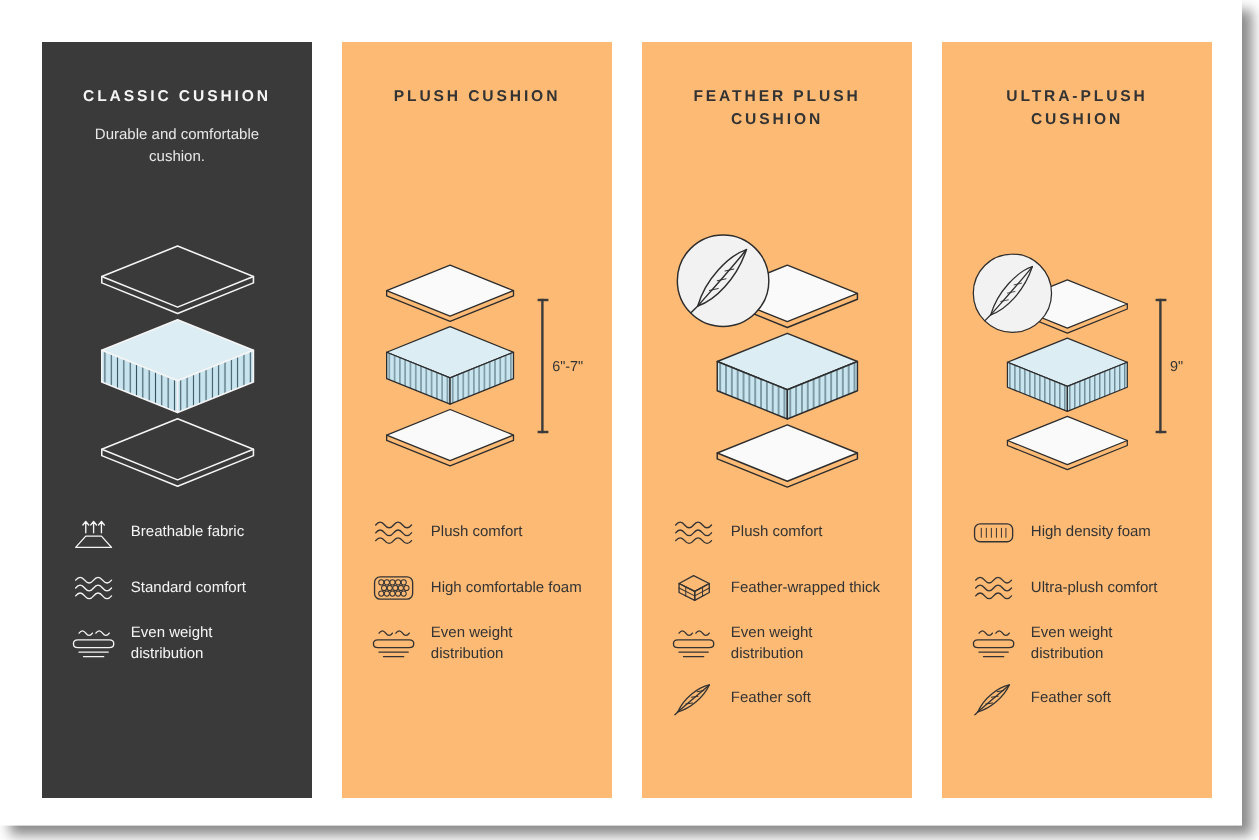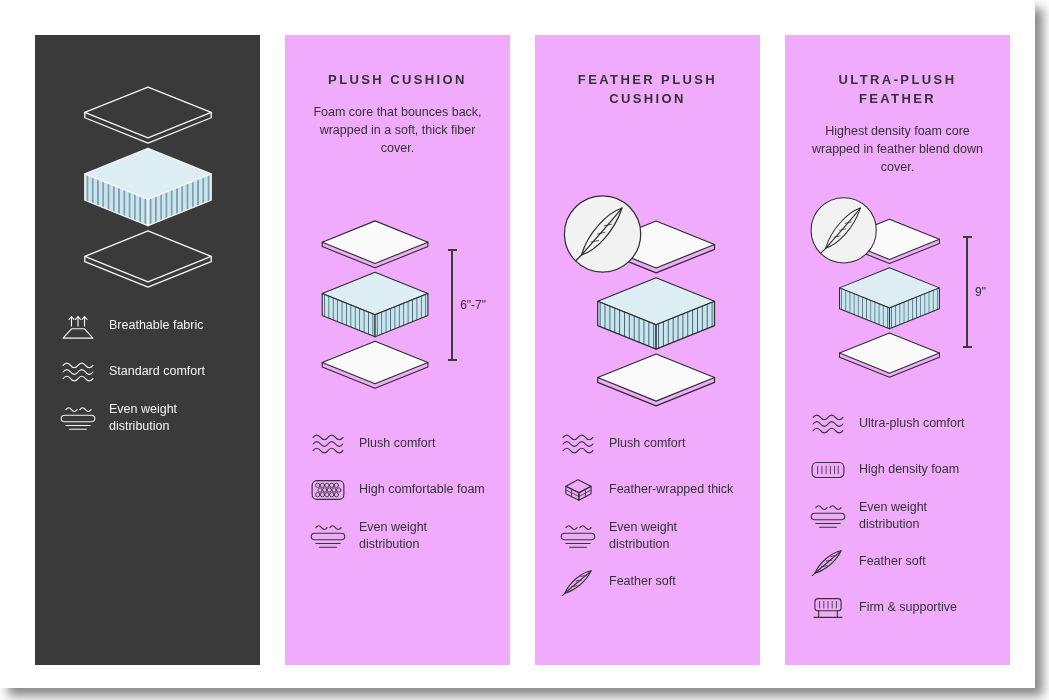--- a/index.html
+++ b/index.html
@@ -3,21 +3,21 @@
 <meta charset="utf-8">
 <style>
   html,body{margin:0;padding:0;background:#ffffff;}
   body{width:1049px;height:700px;position:relative;font-family:"Liberation Sans",sans-serif;overflow:hidden;}
   .sheet{position:absolute;left:0;top:0;width:1035px;height:688px;background:#ffffff;
          box-shadow:8px 8px 10px rgba(40,40,40,0.55);box-sizing:border-box;
          padding:35px 0 0 35px;display:flex;gap:25px;}
   .card{width:225px;height:630px;box-sizing:border-box;padding:36px 24px 28px 24px;
         display:flex;flex-direction:column;}
   .card.dark{background:#3a3a3a;color:#f5f5f5;--line:#f5f5f5;--card-bg:#3a3a3a;--slab-fill:#3a3a3a;}
-  .card.light{background:#f0abfc;color:#333333;--line:#2d2d2d;--card-bg:#f2f2f2;--slab-fill:#fafafa;}
+  .card.light{background:#fdba74;color:#333333;--line:#2d2d2d;--card-bg:#f2f2f2;--slab-fill:#fafafa;}
   .card-header{height:118px;}
   .card-title{margin:0;text-align:center;font-size:13px;font-weight:700;letter-spacing:2.4px;line-height:1.45;}
   .card-desc{margin:13px 0 0 0;text-align:center;font-size:12.5px;line-height:1.45;}
   .card.dark .card-desc{color:#e8e8e8;}
   .illo{height:232px;display:flex;align-items:center;justify-content:center;}
   
   .slab{fill:var(--slab-fill);stroke:var(--line);stroke-width:1.5;stroke-linejoin:round;}
   .ln{fill:none;stroke:var(--line);stroke-width:1.5;stroke-linejoin:round;stroke-linecap:round;}
   .lnt{fill:none;stroke:var(--line);stroke-width:1;stroke-linecap:round;}
   .face-top{fill:#dcedf3;stroke:var(--line);stroke-width:1.5;stroke-linejoin:round;}
@@ -46,20 +46,24 @@
   <defs>
     <pattern id="hatchpat" width="6" height="10" patternUnits="userSpaceOnUse">
       <line x1="3" y1="0" x2="3" y2="10" stroke="#33505c" stroke-width="1"></line>
     </pattern>
   </defs>
 </svg>
 
 <div class="sheet">
 
   <div class="card dark">
+    <div class="card-header">
+      <h2 class="card-title">CLASSIC CUSHION</h2>
+      <p class="card-desc">Durable and comfortable cushion.</p>
+    </div>
     <div class="illo">
       <svg viewBox="0 0 180 244" width="158">
         <path class="slab" d="M90,8 L162,37 L90,66 L18,37 Z"></path>
         <path class="ln" d="M18,37 L18,43 L90,72 L162,43 L162,37"></path>
         <path class="face-top" d="M90,78 L162,107 L90,136 L18,107 Z"></path>
         <path class="face-side" d="M18,107 L90,136 L90,166 L18,137 Z"></path>
         <path class="hatch" d="M18,107 L90,136 L90,166 L18,137 Z"></path>
         <path class="ln" d="M18,107 L90,136 L90,166 L18,137 Z"></path>
         <path class="face-side" d="M90,136 L162,107 L162,137 L90,166 Z"></path>
         <path class="hatch" d="M90,136 L162,107 L162,137 L90,166 Z"></path>
@@ -101,21 +105,20 @@
             </svg>
         </span>
         <span class="fi-label">Even weight distribution</span>
       </div>
     </div>
   </div>
 
   <div class="card light">
     <div class="card-header">
       <h2 class="card-title">PLUSH CUSHION</h2>
-      <p class="card-desc">Foam core that bounces back, wrapped in a soft, thick fiber cover.</p>
     </div>
     <div class="illo">
       <svg viewBox="0 0 180 244" width="152">
         <path class="slab" d="M90,8 L162,37 L90,66 L18,37 Z"></path>
         <path class="ln" d="M18,37 L18,43 L90,72 L162,43 L162,37"></path>
         <path class="face-top" d="M90,78 L162,107 L90,136 L18,107 Z"></path>
         <path class="face-side" d="M18,107 L90,136 L90,166 L18,137 Z"></path>
         <path class="hatch" d="M18,107 L90,136 L90,166 L18,137 Z"></path>
         <path class="ln" d="M18,107 L90,136 L90,166 L18,137 Z"></path>
         <path class="face-side" d="M90,136 L162,107 L162,137 L90,166 Z"></path>
@@ -250,22 +253,21 @@
               <path class="thin" d="M12,20 L18,19 M17,14 L23,13 M22,9 L28,8"></path>
             </svg>
         </span>
         <span class="fi-label">Feather soft</span>
       </div>
     </div>
   </div>
 
   <div class="card light">
     <div class="card-header">
-      <h2 class="card-title">ULTRA-PLUSH FEATHER</h2>
-      <p class="card-desc">Highest density foam core wrapped in feather blend down cover.</p>
+      <h2 class="card-title">ULTRA-PLUSH CUSHION</h2>
     </div>
     <div class="illo">
       <svg viewBox="-26 -24 212 272" width="166">
         <path class="slab" d="M90,8 L162,37 L90,66 L18,37 Z"></path>
         <path class="ln" d="M18,37 L18,43 L90,72 L162,43 L162,37"></path>
         <path class="face-top" d="M90,78 L162,107 L90,136 L18,107 Z"></path>
         <path class="face-side" d="M18,107 L90,136 L90,166 L18,137 Z"></path>
         <path class="hatch" d="M18,107 L90,136 L90,166 L18,137 Z"></path>
         <path class="ln" d="M18,107 L90,136 L90,166 L18,137 Z"></path>
         <path class="face-side" d="M90,136 L162,107 L162,137 L90,166 Z"></path>
@@ -283,35 +285,35 @@
       </svg>
       <div class="dimension">
         <div class="dim-line"></div>
         <span class="dim-label">9"</span>
       </div>
     </div>
     <div class="features">
       <div class="feature">
         <span class="fi-box">
           <svg class="fi" viewBox="0 0 38 30" width="36" height="28">
+              <rect x="2" y="7" width="34" height="16" rx="5"></rect>
+              <path class="thin" d="M8,11 V19 M12.5,11 V19 M17,11 V19 M21.5,11 V19 M26,11 V19 M30,11 V19"></path>
+            </svg>
+        </span>
+        <span class="fi-label">High density foam</span>
+      </div>
+      <div class="feature">
+        <span class="fi-box">
+          <svg class="fi" viewBox="0 0 38 30" width="36" height="28">
               <path d="M3,8 Q7,3 11,8 T19,8 T27,8 T35,8"></path>
               <path d="M3,15 Q7,10 11,15 T19,15 T27,15 T35,15"></path>
               <path d="M3,22 Q7,17 11,22 T19,22 T27,22 T35,22"></path>
             </svg>
         </span>
         <span class="fi-label">Ultra-plush comfort</span>
-      </div>
-      <div class="feature">
-        <span class="fi-box">
-          <svg class="fi" viewBox="0 0 38 30" width="36" height="28">
-              <rect x="2" y="7" width="34" height="16" rx="5"></rect>
-              <path class="thin" d="M8,11 V19 M12.5,11 V19 M17,11 V19 M21.5,11 V19 M26,11 V19 M30,11 V19"></path>
-            </svg>
-        </span>
-        <span class="fi-label">High density foam</span>
       </div>
       <div class="feature">
         <span class="fi-box">
           <svg class="fi" viewBox="0 0 38 30" width="36" height="28">
               <path d="M6,6 Q9,2 12,6 T18,6"></path>
               <path d="M21,6 Q24,2 27,6 T33,6"></path>
               <path d="M5,12 H33 Q37,12 37,15.5 Q37,19 33,19 H5 Q1,19 1,15.5 Q1,12 5,12 Z"></path>
               <path d="M6,23 H32"></path>
               <path d="M10,27 H28"></path>
             </svg>
@@ -322,27 +324,16 @@
         <span class="fi-box">
           <svg class="fi" viewBox="0 0 38 30" width="36" height="28">
               <path d="M33,3 C23,5 10,15 5,27 C16,24 28,14 33,3 Z"></path>
               <path d="M5,27 C14,19 25,10 33,3"></path>
               <path d="M5,27 L2,30"></path>
               <path class="thin" d="M12,20 L18,19 M17,14 L23,13 M22,9 L28,8"></path>
             </svg>
         </span>
         <span class="fi-label">Feather soft</span>
       </div>
-      <div class="feature">
-        <span class="fi-box">
-          <svg class="fi" viewBox="0 0 38 30" width="36" height="28">
-              <rect x="5" y="5" width="28" height="13" rx="3"></rect>
-              <path class="thin" d="M10,8 V15 M14.5,8 V15 M19,8 V15 M23.5,8 V15 M28,8 V15"></path>
-              <path d="M9,18 V25 M29,18 V25"></path>
-              <path d="M4,25 H34"></path>
-            </svg>
-        </span>
-        <span class="fi-label">Firm &amp; supportive</span>
-      </div>
     </div>
   </div>
 
 </div>
 
 </body></html>

